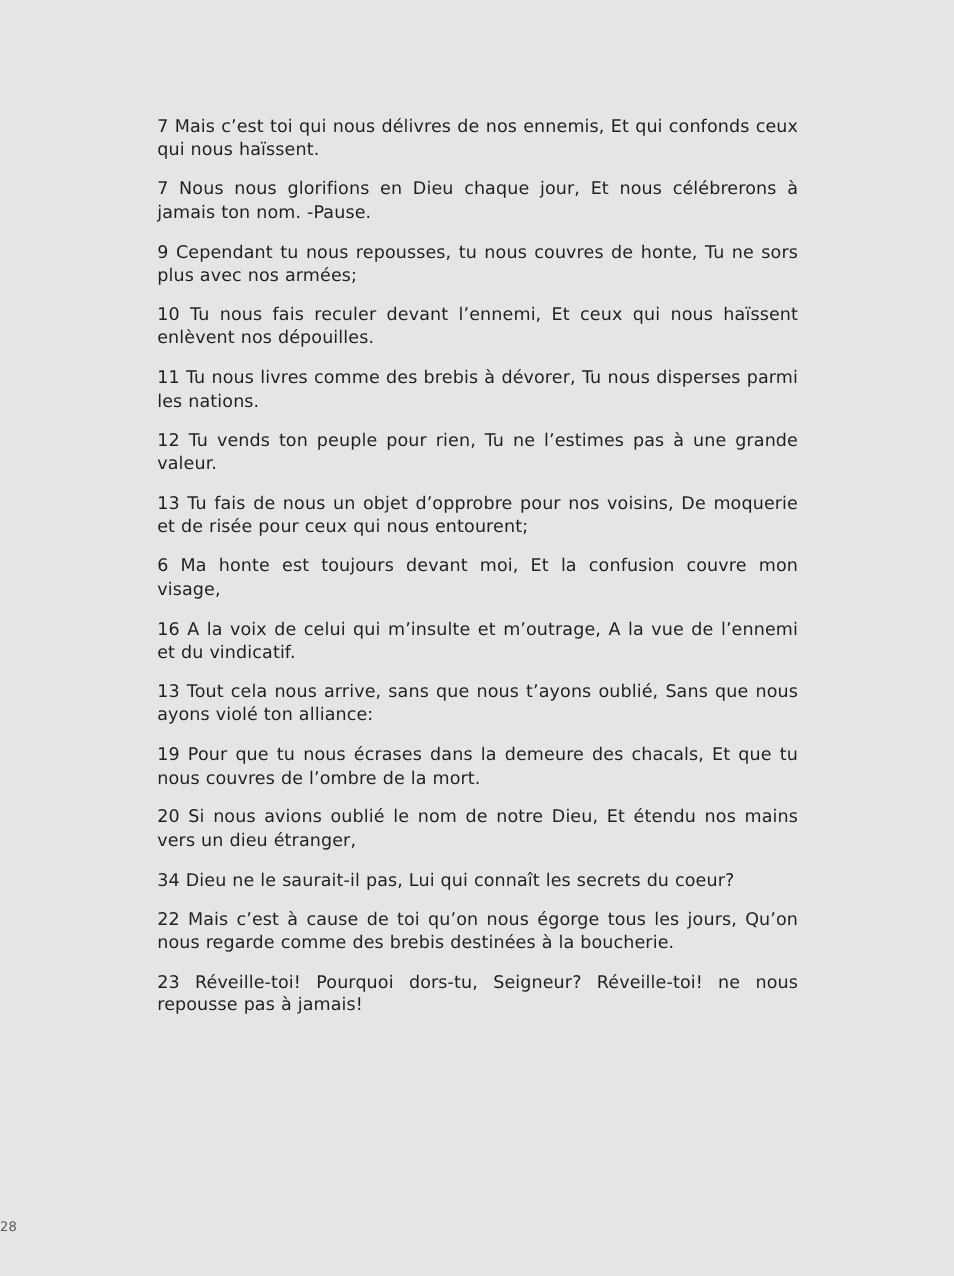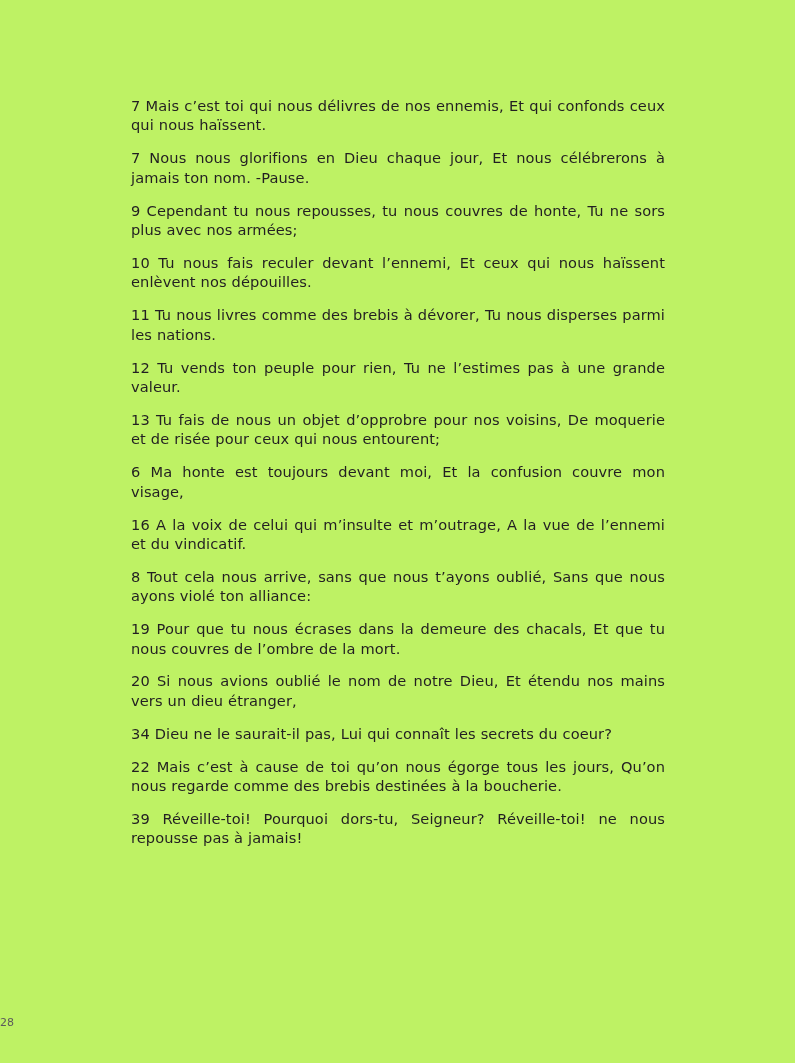--- a/index.html
+++ b/index.html
@@ -13,21 +13,21 @@
     position: relative;
     font-family: "DejaVu Sans", sans-serif;
     color: #221f22;
   }
   .page {
     position: absolute;
     left: 0;
     top: 0;
     width: 795px;
     height: 1063px;
-    background: #bef264;
+    background: #e5e5e5;
     box-sizing: border-box;
   }
   .content {
     position: absolute;
     left: 131px;
     top: 96px;
     width: 534px;
   }
   .verse {
     font-size: 14.6px;
@@ -59,21 +59,21 @@
   <div class="content">
     <p class="verse">7 Mais c’est toi qui nous délivres de nos ennemis, Et qui confonds ceux qui nous haïssent.</p>
     <p class="verse">7 Nous nous glorifions en Dieu chaque jour, Et nous célébrerons à jamais ton nom. -Pause.</p>
     <p class="verse">9 Cependant tu nous repousses, tu nous couvres de honte, Tu ne sors plus avec nos armées;</p>
     <p class="verse">10 Tu nous fais reculer devant l’ennemi, Et ceux qui nous haïssent enlèvent nos dépouilles.</p>
     <p class="verse">11 Tu nous livres comme des brebis à dévorer, Tu nous disperses parmi les nations.</p>
     <p class="verse">12 Tu vends ton peuple pour rien, Tu ne l’estimes pas à une grande valeur.</p>
     <p class="verse">13 Tu fais de nous un objet d’opprobre pour nos voisins, De moquerie et de risée pour ceux qui nous entourent;</p>
     <p class="verse">6 Ma honte est toujours devant moi, Et la confusion couvre mon visage,</p>
     <p class="verse">16 A la voix de celui qui m’insulte et m’outrage, A la vue de l’ennemi et du vindicatif.</p>
-    <p class="verse">8 Tout cela nous arrive, sans que nous t’ayons oublié, Sans que nous ayons violé ton alliance:</p>
+    <p class="verse">13 Tout cela nous arrive, sans que nous t’ayons oublié, Sans que nous ayons violé ton alliance:</p>
     <p class="verse">19 Pour que tu nous écrases dans la demeure des chacals, Et que tu nous couvres de l’ombre de la mort.</p>
     <p class="verse">20 Si nous avions oublié le nom de notre Dieu, Et étendu nos mains vers un dieu étranger,</p>
     <p class="verse">34 Dieu ne le saurait-il pas, Lui qui connaît les secrets du coeur?</p>
     <p class="verse">22 Mais c’est à cause de toi qu’on nous égorge tous les jours, Qu’on nous regarde comme des brebis destinées à la boucherie.</p>
-    <p class="verse">39 Réveille-toi! Pourquoi dors-tu, Seigneur? Réveille-toi! ne nous repousse pas à jamais!</p>
+    <p class="verse">23 Réveille-toi! Pourquoi dors-tu, Seigneur? Réveille-toi! ne nous repousse pas à jamais!</p>
   </div>
   <div class="page-number">28</div>
 </div>
 
 </body></html>

